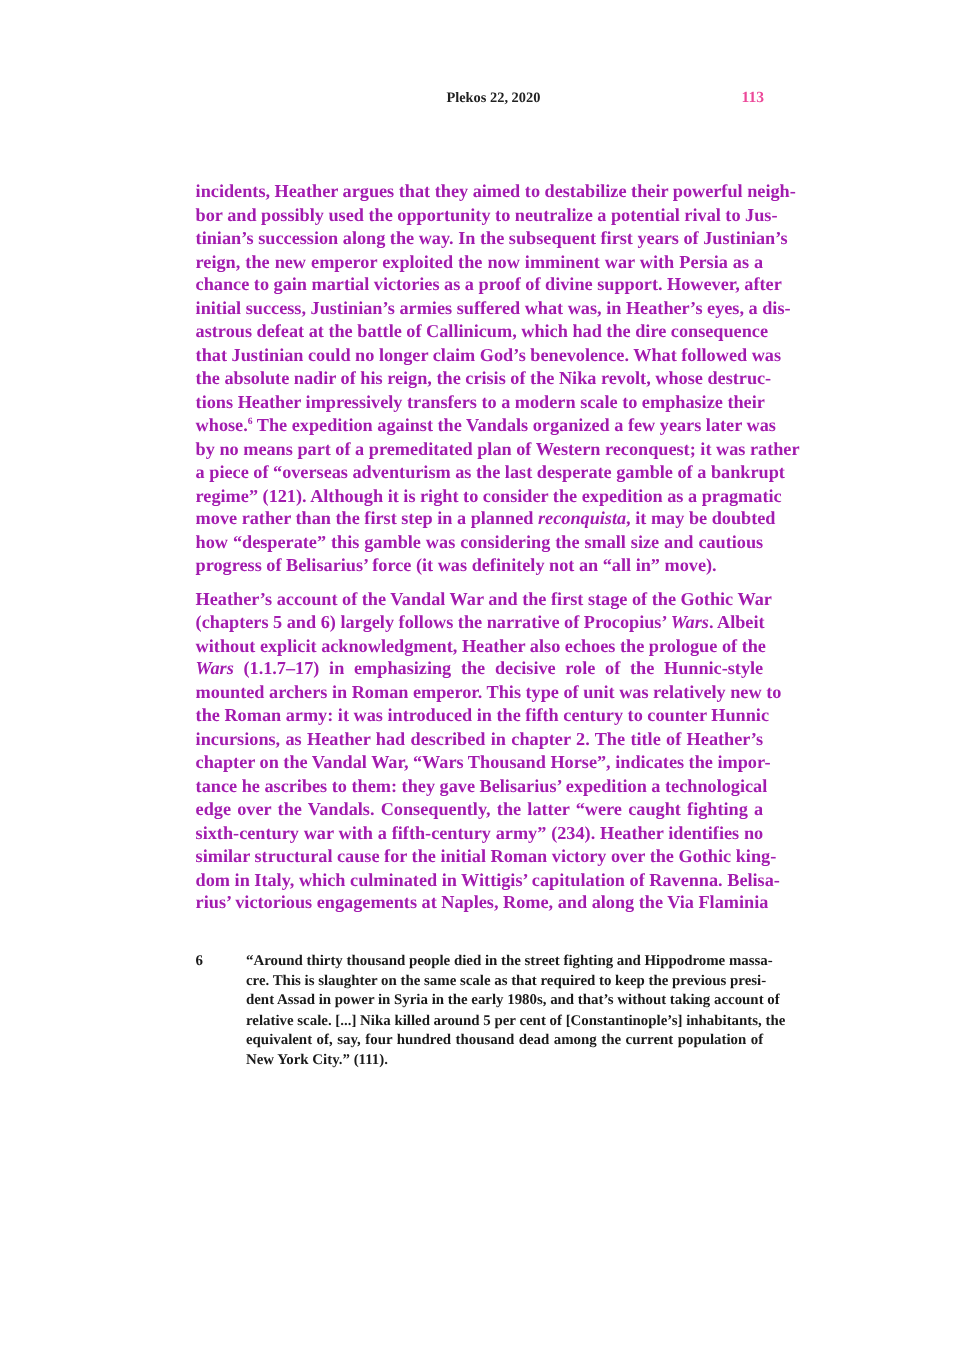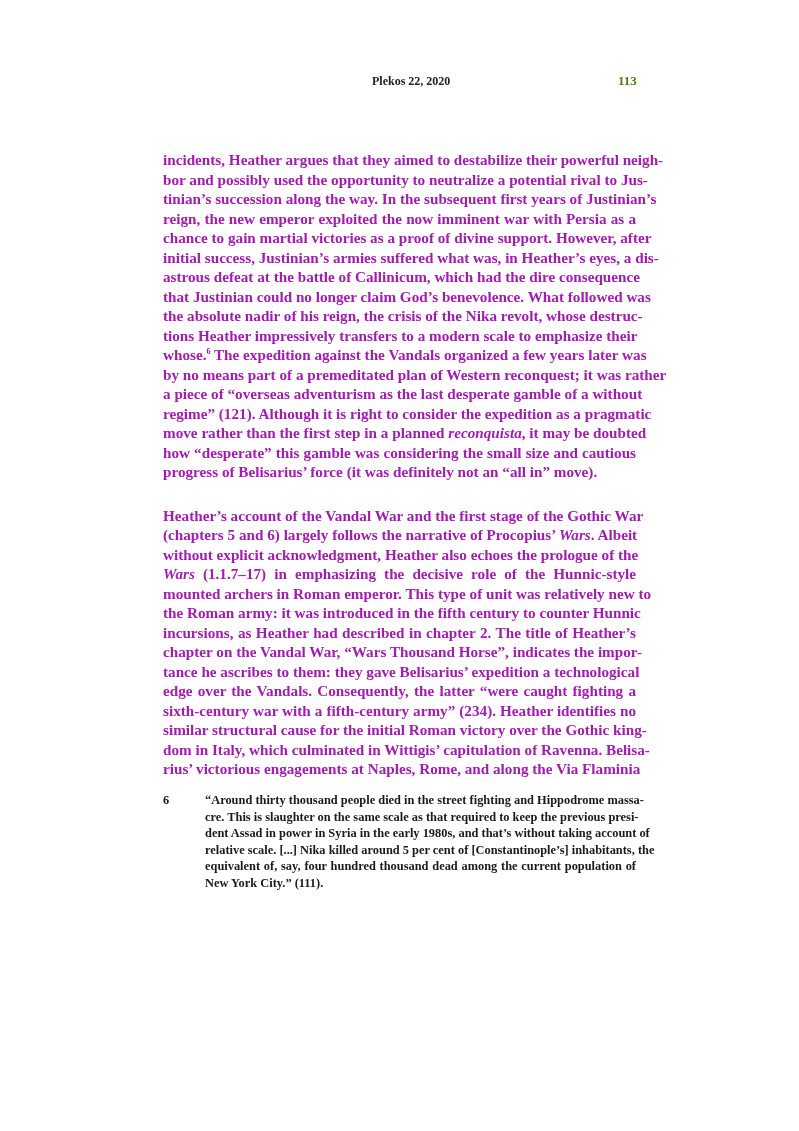--- a/index.html
+++ b/index.html
@@ -1,24 +1,24 @@
 <!DOCTYPE html>
 <html><head>
 <meta charset="utf-8">
 <style>
   html, body { margin: 0; padding: 0; background: #ffffff; }
   body { width: 799px; height: 1131px; position: relative; overflow: hidden; }
   .page { position: absolute; left: 0; top: 0; width: 799px; height: 1131px; background: #fff; color: #1a1a1a; font-weight: bold; }
   .running-head { position: absolute; top: 74px; left: 0; width: 799px; height: 18px; }
   .rh-title { position: absolute; left: 372px; top: 0; font-family: "Liberation Serif", serif; font-size: 12px; color: #222; }
-  .rh-page { position: absolute; left: 618px; top: -1px; font-family: "Liberation Serif", serif; font-size: 13px; color: #4d7c0f; }
+  .rh-page { position: absolute; left: 618px; top: -1px; font-family: "Liberation Serif", serif; font-size: 13px; color: #ec4899; }
   .body-text { position: absolute; left: 163px; top: 150px; width: 473px; font-family: "Liberation Serif", serif; font-size: 15.2px; line-height: 19.5px; color: #a21caf; }
   .line { display: block; white-space: nowrap; text-align: justify; text-align-last: justify; height: 19.5px; }
   .line.last { text-align-last: left; }
-  .para + .para { margin-top: 24px; }
+  .para + .para { margin-top: 8px; }
   sup.fnref { font-size: 8px; vertical-align: 6px; line-height: 0; }
   i { font-style: italic; }
   .footnotes { position: absolute; left: 163px; top: 792px; width: 473px; font-family: "Liberation Serif", serif; font-size: 12.4px; line-height: 16.6px; color: #1a1a1a; }
   .fn { position: relative; }
   .fn-num { position: absolute; left: 0; top: 0; }
   .fn-text { margin-left: 42px; }
   .fn .line { height: 16.6px; }
 </style>
 </head>
 <body>
@@ -38,21 +38,21 @@
       <span class="line">tinian’s succession along the way. In the subsequent first years of Justinian’s</span>
       <span class="line">reign, the new emperor exploited the now imminent war with Persia as a</span>
       <span class="line">chance to gain martial victories as a proof of divine support. However, after</span>
       <span class="line">initial success, Justinian’s armies suffered what was, in Heather’s eyes, a dis-</span>
       <span class="line">astrous defeat at the battle of Callinicum, which had the dire consequence</span>
       <span class="line">that Justinian could no longer claim God’s benevolence. What followed was</span>
       <span class="line">the absolute nadir of his reign, the crisis of the Nika revolt, whose destruc-</span>
       <span class="line">tions Heather impressively transfers to a modern scale to emphasize their</span>
       <span class="line"><span>whose.</span><sup class="fnref">6</sup><span> The expedition against the Vandals organized a few years later was</span></span>
       <span class="line">by no means part of a premeditated plan of Western reconquest; it was rather</span>
-      <span class="line">a piece of “overseas adventurism as the last desperate gamble of a without</span>
+      <span class="line">a piece of “overseas adventurism as the last desperate gamble of a bankrupt</span>
       <span class="line">regime” (121). Although it is right to consider the expedition as a pragmatic</span>
       <span class="line"><span>move rather than the first step in a planned </span><i>reconquista</i><span>, it may be doubted</span></span>
       <span class="line">how “desperate” this gamble was considering the small size and cautious</span>
       <span class="line last">progress of Belisarius’ force (it was definitely not an “all in” move).</span>
     </div>
 
     <div class="para">
       <span class="line">Heather’s account of the Vandal War and the first stage of the Gothic War</span>
       <span class="line"><span>(chapters 5 and 6) largely follows the narrative of Procopius’ </span><i>Wars</i><span>. Albeit</span></span>
       <span class="line">without explicit acknowledgment, Heather also echoes the prologue of the</span>

